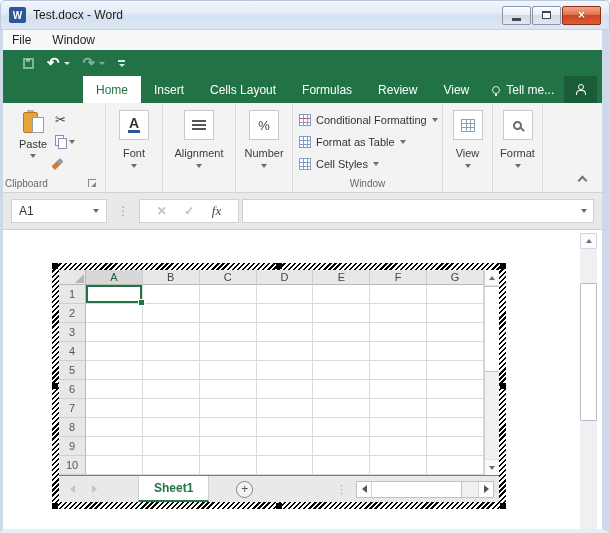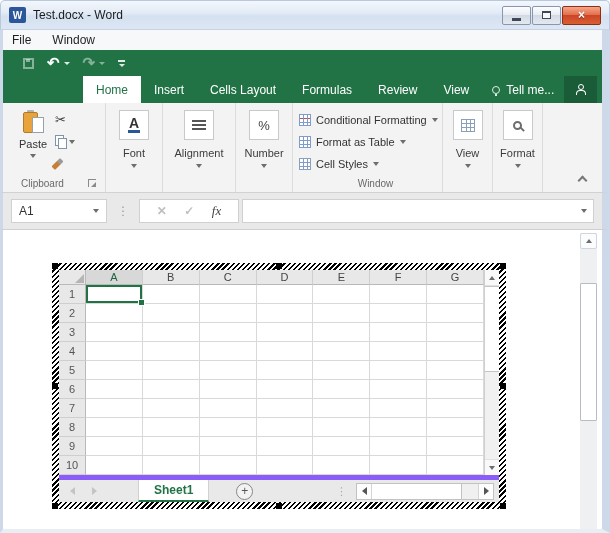--- a/index.html
+++ b/index.html
@@ -52,21 +52,21 @@
   .bulb { width:8px; height:8px; border:1px solid #ddece3; border-radius:50%; position:relative; }
   .bulb::after { content:""; position:absolute; left:2px; bottom:-3px; width:2px; height:2px; background:#ddece3; }
   .share { display:flex; align-items:center; gap:6px; color:#fff; font-size:12px; padding:0 11px; }
   .person { position:relative; width:11px; height:11px; }
   .person::before { content:""; position:absolute; left:3px; top:0; width:4px; height:4px; border:1px solid #fff; border-radius:50%; }
   .person::after { content:""; position:absolute; left:1px; bottom:0; width:8px; height:4px; border:1px solid #fff; border-bottom:none; border-radius:4px 4px 0 0; }
 
   
   .ribbon { height:90px; flex:0 0 90px; background:#f3f3f3; border-bottom:1px solid #d2d2d2; display:flex; position:relative; }
   .rgroup { position:relative; border-right:1px solid #dcdcdc; height:100%; }
-  .glabel { position:absolute; bottom:3px; left:16px; right:0; text-align:center; font-size:10px; color:#696969; }
+  .glabel { position:absolute; bottom:3px; left:0; right:0; text-align:center; font-size:10px; color:#696969; }
 
   .g-clip { width:103px; display:flex; padding:7px 6px 0 8px; }
   .pastecol { display:flex; flex-direction:column; align-items:center; width:44px; }
   .pasteicon { position:relative; width:21px; height:25px; }
   .pi-board { position:absolute; left:0; top:2px; width:15px; height:21px; background:#e8a33d; border:1px solid #b07c2a; border-radius:2px; }
   .pi-clip { position:absolute; left:4px; top:0; width:7px; height:4px; background:#b3b3b3; border-radius:1px; }
   .pi-page { position:absolute; right:0; top:7px; width:12px; height:16px; background:#fff; border:1px solid #98a0a8; }
   .pastelbl { font-size:11px; color:#333; margin-top:3px; }
   .minicol { display:flex; flex-direction:column; justify-content:flex-start; gap:7px; padding-top:2px; }
   .minibtn { display:flex; align-items:center; gap:3px; height:15px; }
@@ -147,21 +147,21 @@
   .gcell { flex:1; background:#fff; border-right:1px solid #d9d9d9; border-bottom:1px solid #d9d9d9; }
   .gcell.selcell { position:relative; box-shadow:inset 0 0 0 2px #217346; z-index:4; }
   .gcell.selcell::after { content:""; position:absolute; right:-3px; bottom:-3px; width:5px; height:5px;
     background:#217346; border:1px solid #fff; z-index:6; }
   .vscroll { width:15px; flex:0 0 15px; border-left:1px solid #cfcfcf; background:#f1f1f1; display:flex; flex-direction:column; }
   .vs-btn { height:16px; flex:0 0 16px; background:#f9f9f9; display:flex; align-items:center; justify-content:center; }
   .vs-btn.top { border-bottom:1px solid #e2e2e2; }
   .vs-btn.bot { border-top:1px solid #e2e2e2; margin-top:auto; }
   .vs-thumb { height:86px; flex:0 0 86px; background:#fff; border-top:1px solid #c4c4c4; border-bottom:1px solid #c4c4c4; }
 
-  .sheetbar { height:27px; flex:0 0 27px; background:#e9e9e9; border-top:5px solid #8b5cf6; display:flex; align-items:stretch; }
+  .sheetbar { height:27px; flex:0 0 27px; background:#e9e9e9; border-top:1px solid #8b5cf6; display:flex; align-items:stretch; }
   .navtris { display:flex; align-items:center; gap:17px; padding-left:11px; }
   .t-l-dim { border-top:4px solid transparent; border-bottom:4px solid transparent; border-right:5px solid #c4c4c4; }
   .t-r-dim { border-top:4px solid transparent; border-bottom:4px solid transparent; border-left:5px solid #c4c4c4; }
   .sheettabs { display:flex; align-items:stretch; margin-left:41px; }
   .sheettab { display:flex; align-items:center; padding:0 15px; font-size:12px; }
   .sheettab.active { background:#fff; color:#217346; font-weight:bold; border-bottom:2px solid #217346;
     border-left:1px solid #d0d0d0; border-right:1px solid #d0d0d0; }
   .addsheet { align-self:center; width:17px; height:17px; border:1px solid #868686; border-radius:50%; margin-left:27px;
     display:flex; align-items:center; justify-content:center; font-size:12px; color:#555; line-height:0; background:#f3f3f3; }
   .sbdots { align-self:center; color:#a8a8a8; font-size:11px; margin-left:auto; }

